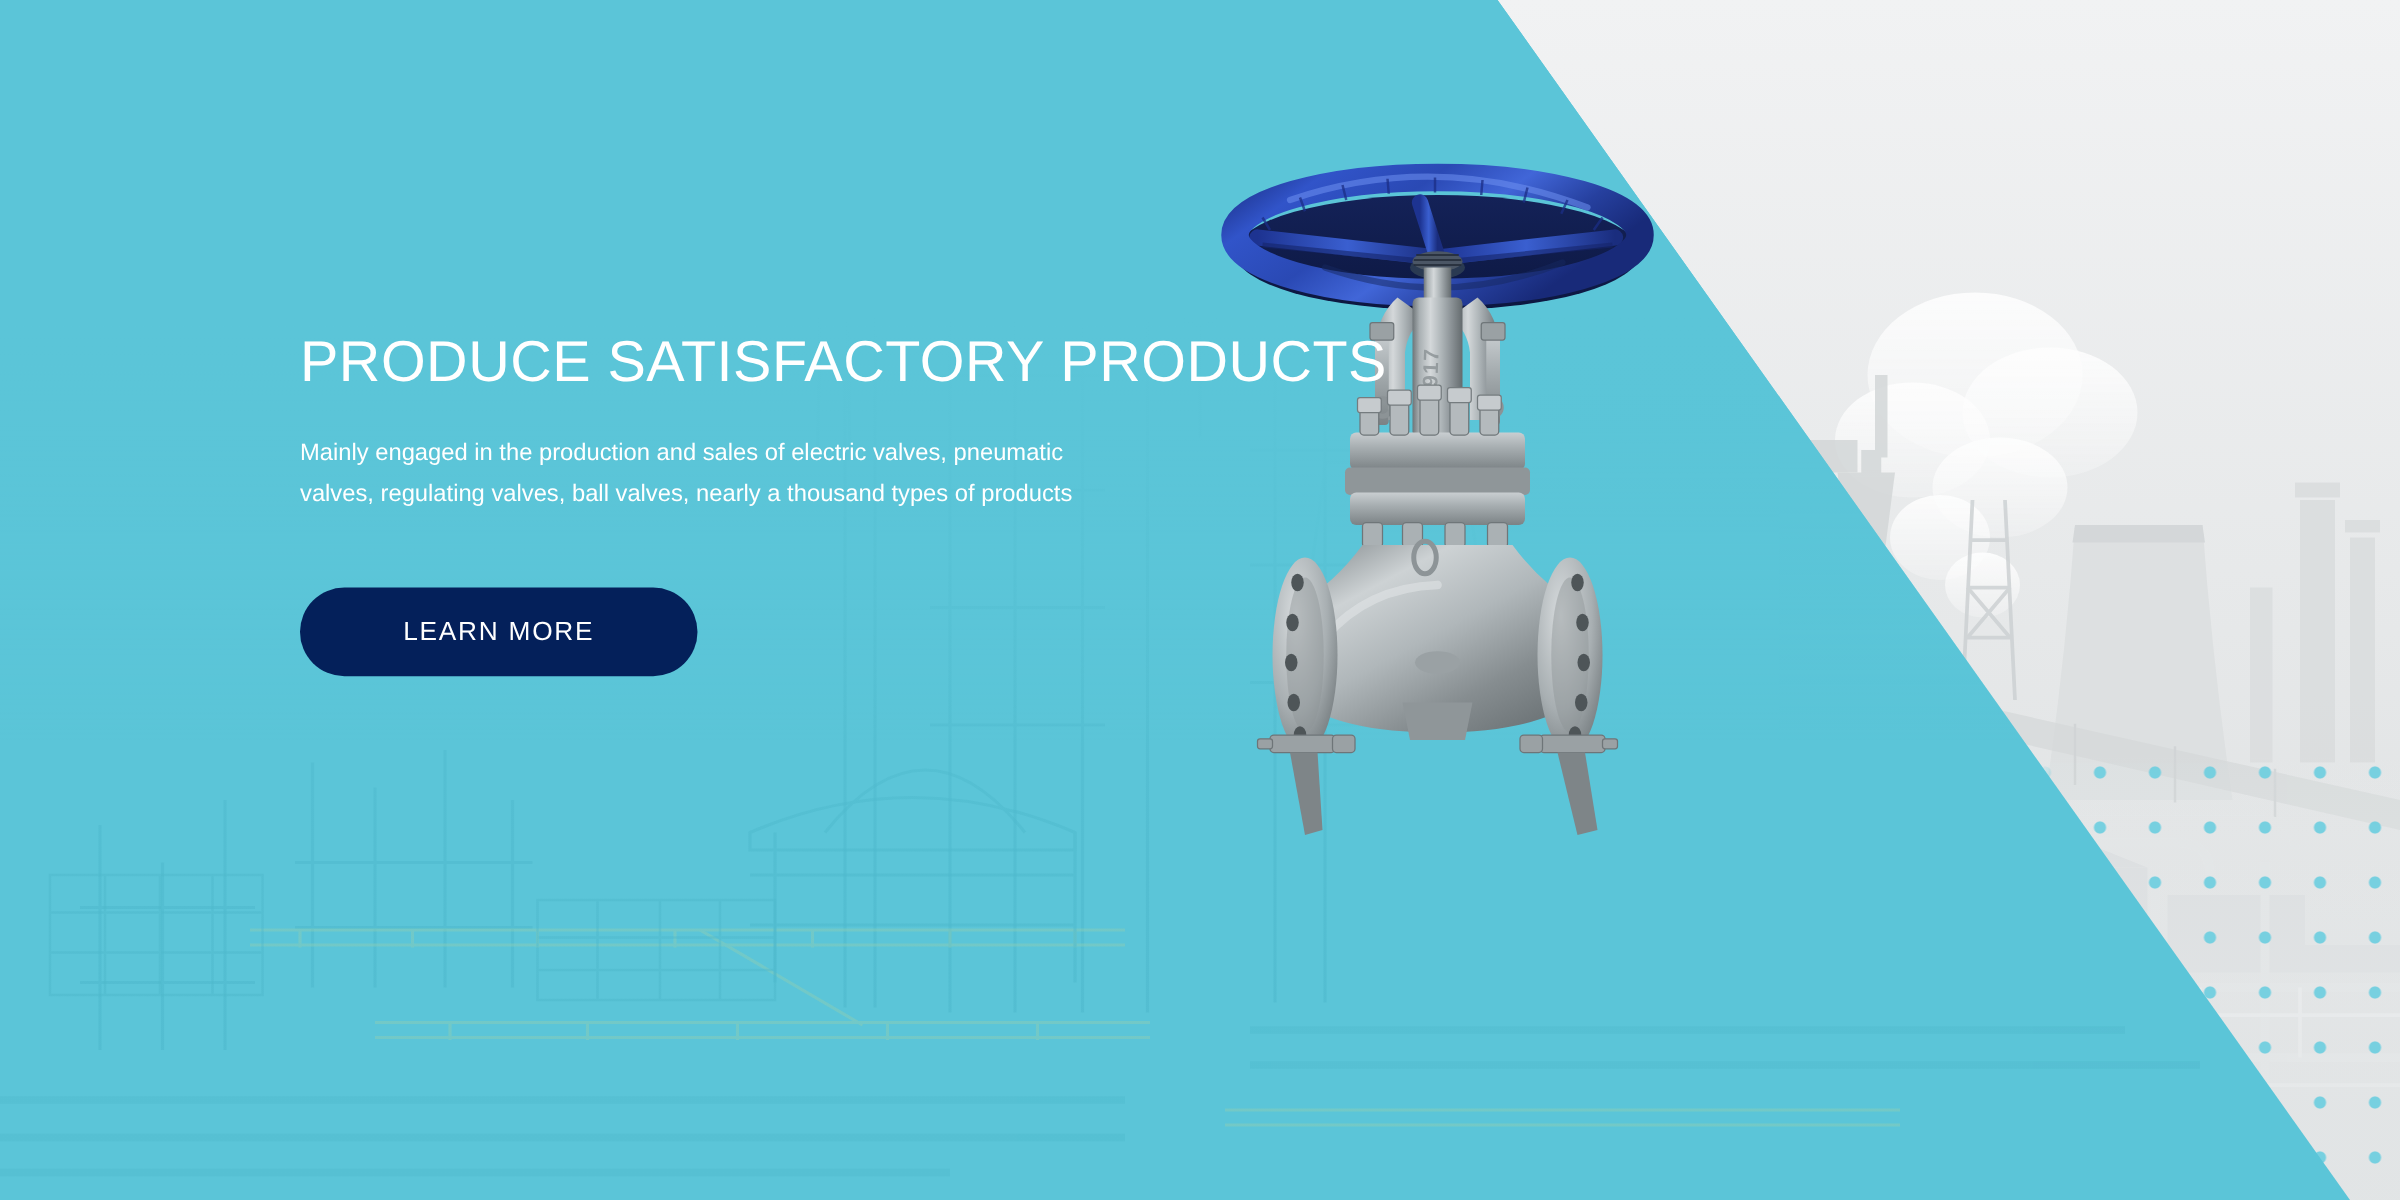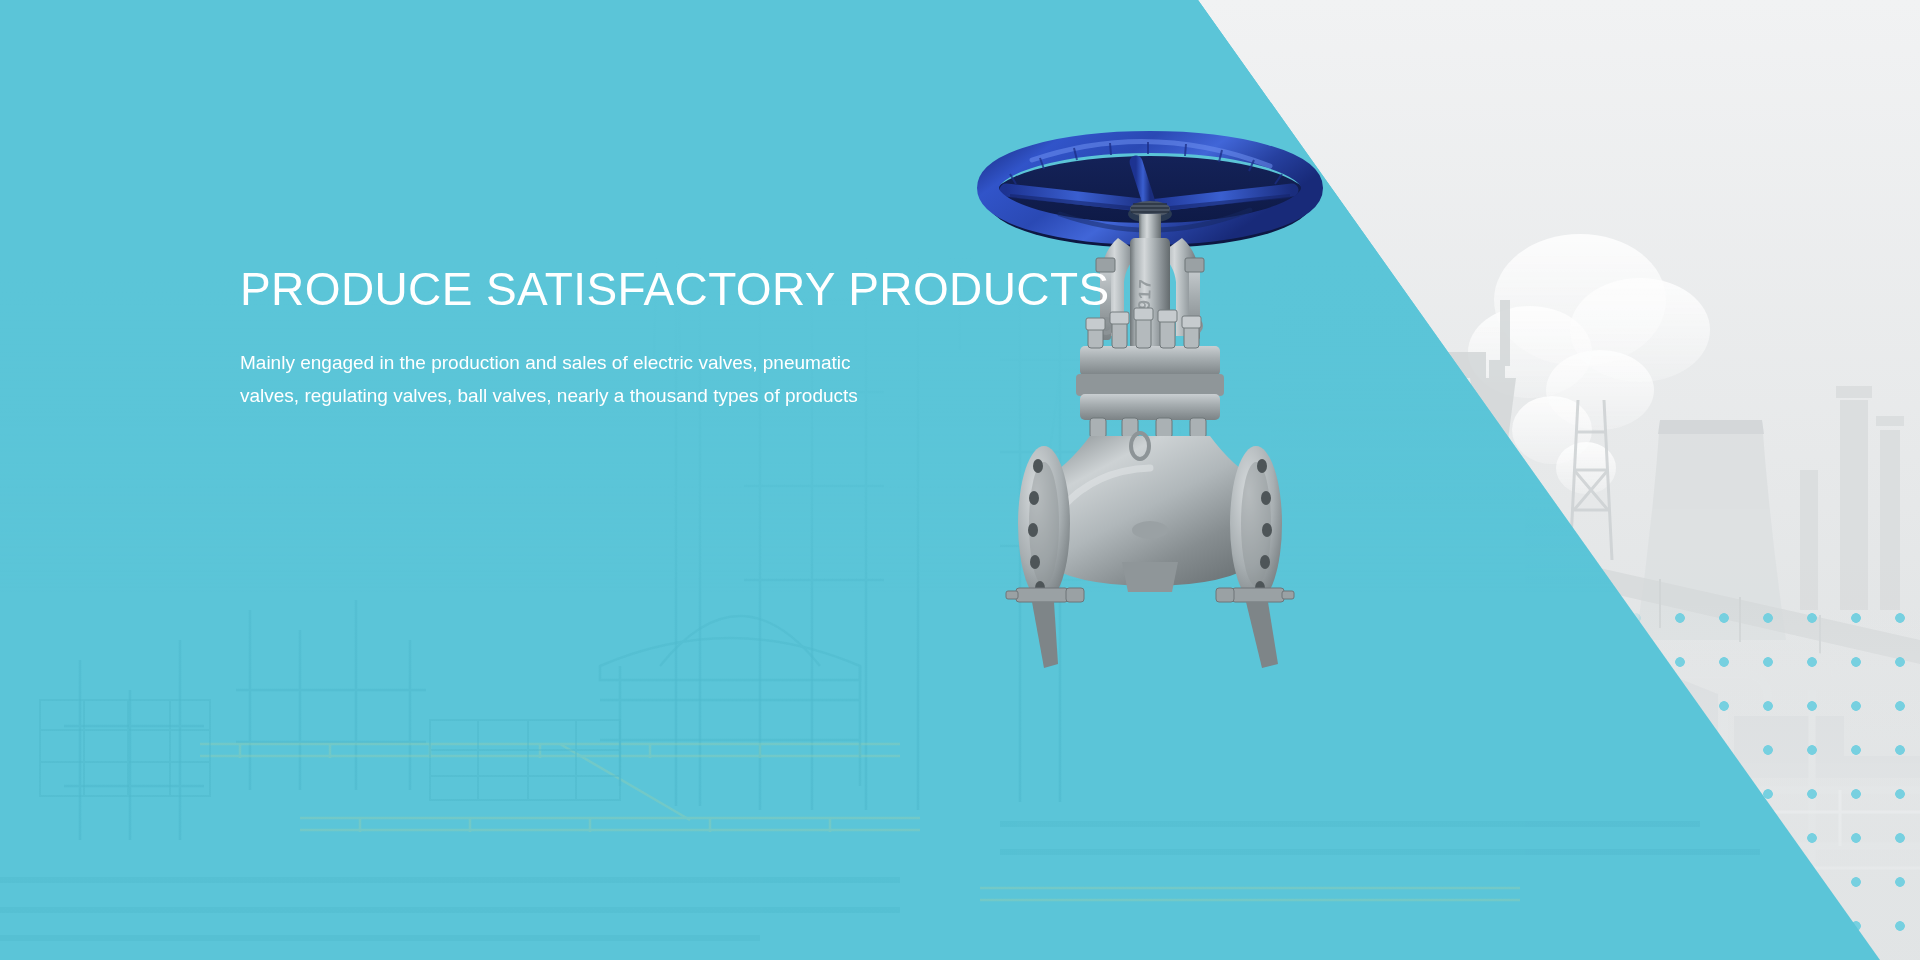--- a/index.html
+++ b/index.html
@@ -459,15 +459,16 @@
           <rect x="276" y="478" width="18" height="14" rx="3"></rect>
         </g>
         <path d="M306 492 l22 0 l10 62 l-16 4 z" fill="#7e8588"></path>
       </g>
     </svg>
   </div>
 
   <div class="content">
     <h1 class="headline">PRODUCE SATISFACTORY PRODUCTS</h1>
     <p class="subcopy">Mainly engaged in the production and sales of electric valves, pneumatic valves, regulating valves, ball valves, nearly a thousand types of products</p>
+    <button class="cta">LEARN MORE</button>
   </div>
 
 </div>
 
 </body></html>

